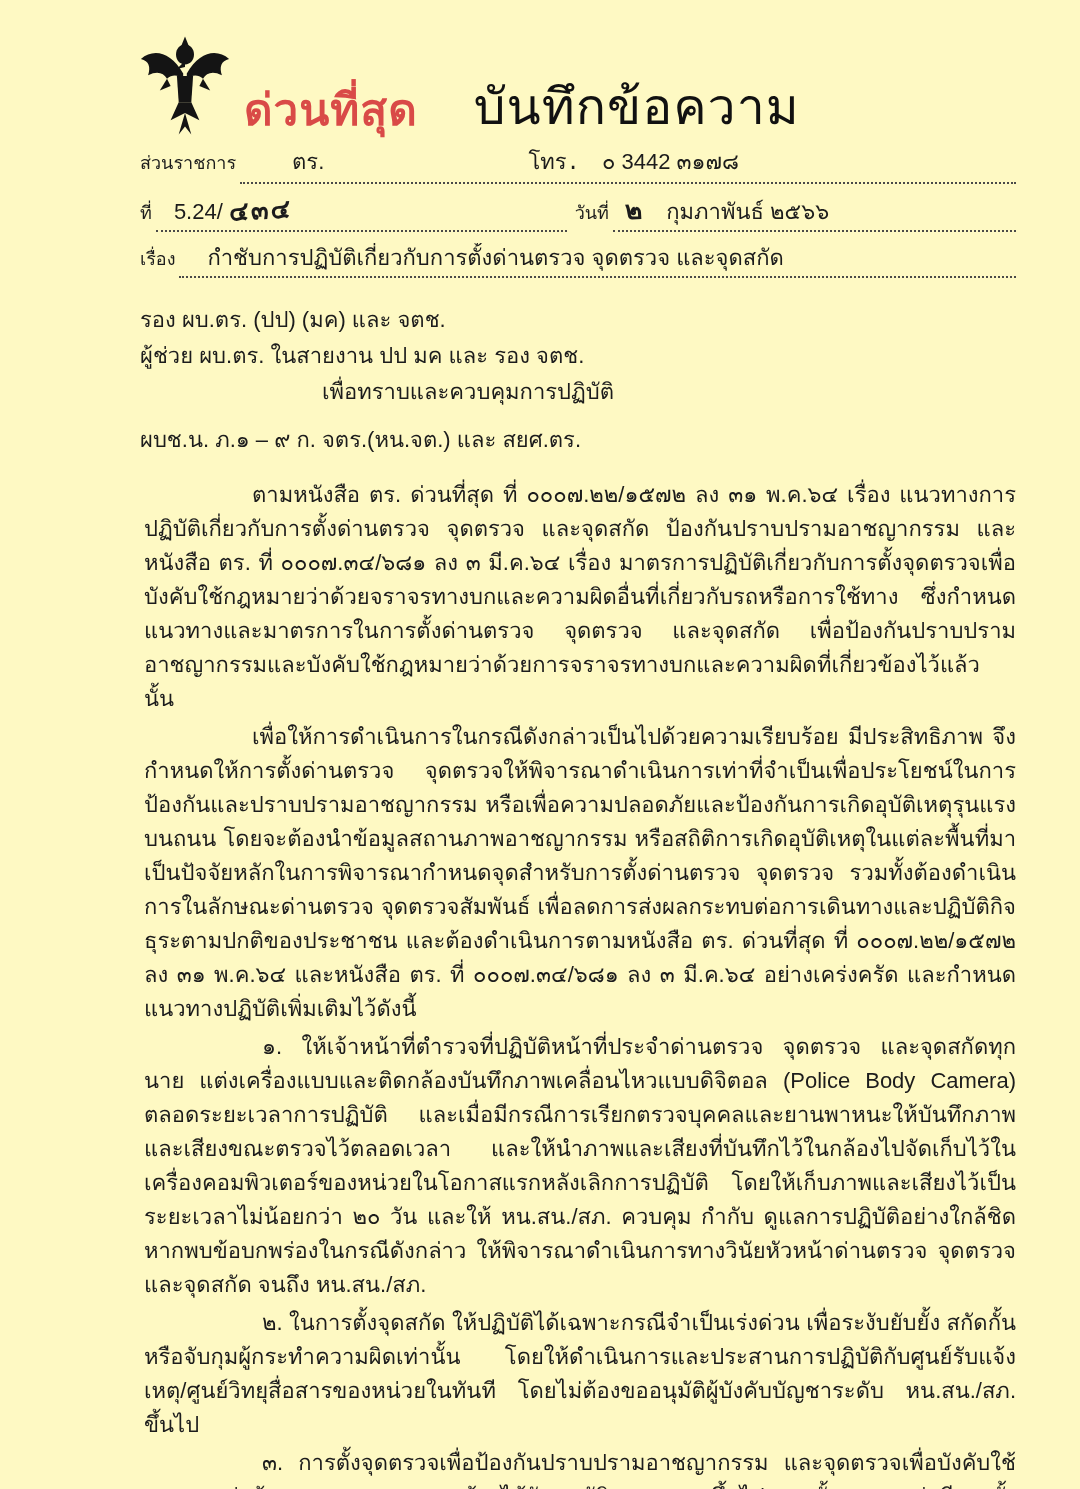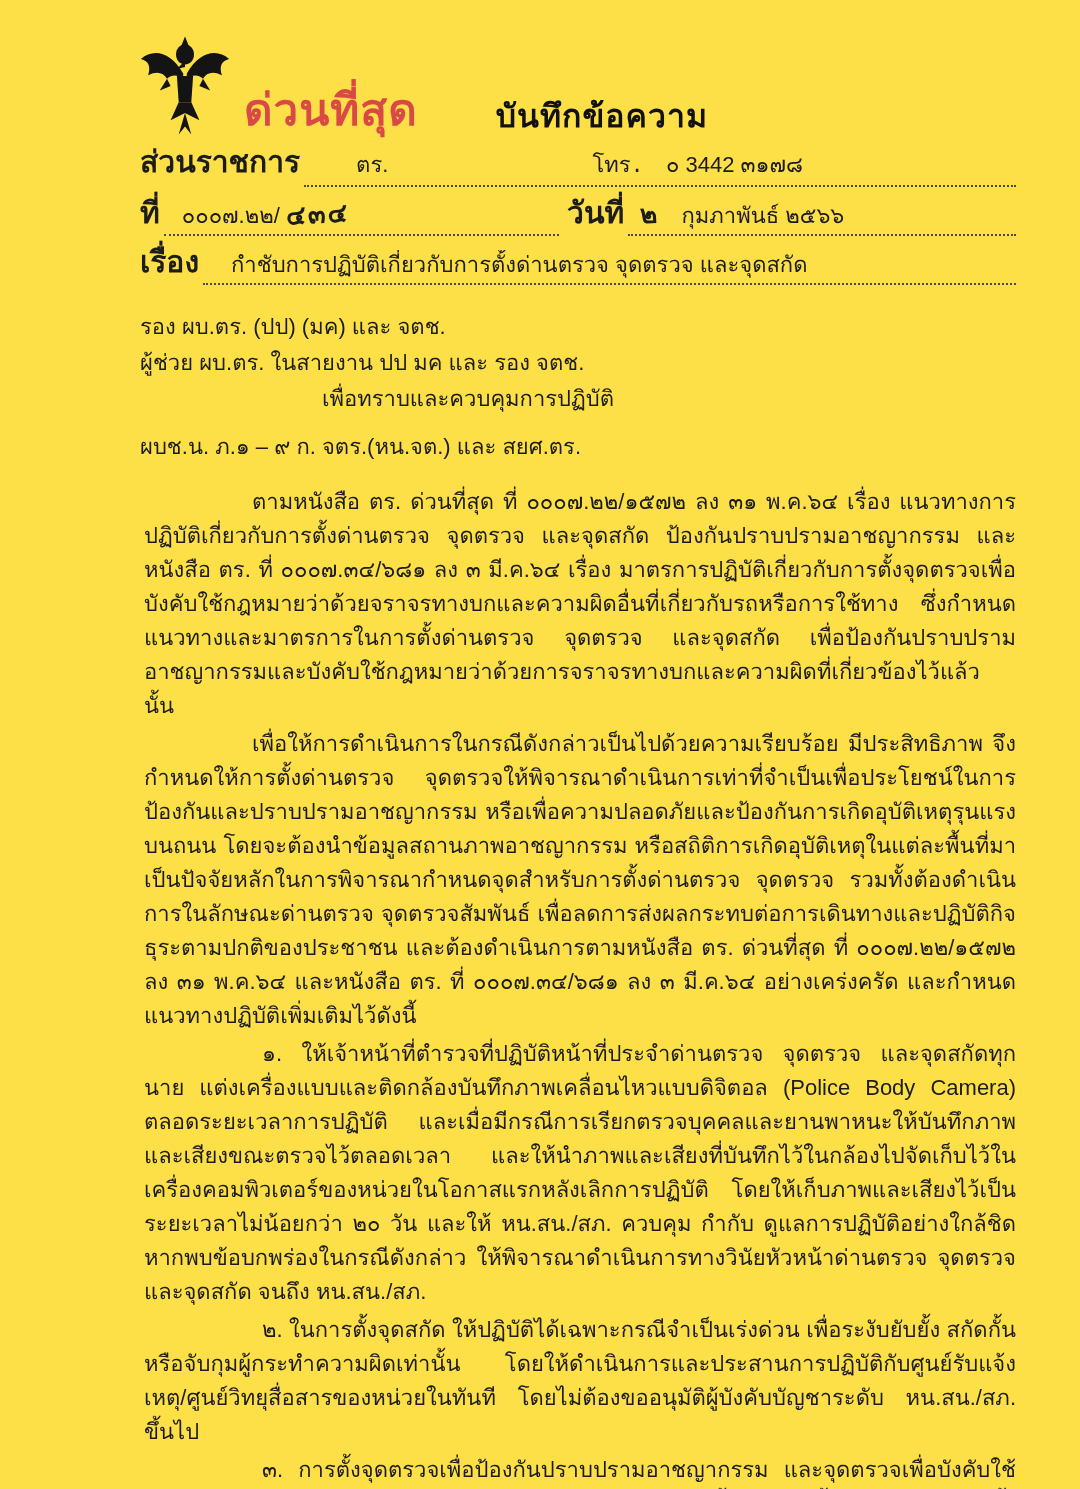--- a/index.html
+++ b/index.html
@@ -1,35 +1,35 @@
 <!DOCTYPE html>
 <html lang="th"><head>
 <meta charset="utf-8">
 <style>
   html,body{margin:0;padding:0;background:#e9e9e7;}
   .page{
     position:relative;
     width:1080px;height:1489px;
     margin:0 auto;
-    background:#fde047;
+    background:#fef9c3;
     box-sizing:border-box;
     padding:34px 64px 30px 140px;
     font-family:"Liberation Sans","DejaVu Sans",sans-serif;
     color:#1c1c1c;
     font-size:22px;
     overflow:hidden;
   }
   
   .hdr{display:flex;align-items:flex-end;gap:14px;height:102px;}
   .emblem{width:90px;height:100px;flex:0 0 auto;}
   .stamp{font-size:44px;font-weight:bold;line-height:1;padding-bottom:4px;letter-spacing:1px;}
-  .memo-title{font-size:32px;font-weight:bold;line-height:1;color:#111;padding-bottom:4px;margin-left:64px;letter-spacing:1px;}
+  .memo-title{font-size:50px;font-weight:normal;line-height:1;color:#111;padding-bottom:4px;margin-left:42px;letter-spacing:1px;}
   
   .formrow{display:flex;align-items:baseline;margin-top:11px;line-height:30px;}
-  .lbl{font-weight:bold;font-size:30px;white-space:nowrap;margin-right:4px;}
+  .lbl{font-weight:normal;font-size:18px;white-space:nowrap;margin-right:4px;}
   .dotfill{flex:1;border-bottom:2px dotted #4a4a48;padding:0 6px 3px;white-space:nowrap;overflow:hidden;}
   .v-dept{margin-left:46px;}
   .v-tel-lbl{margin-left:198px;font-family:Liberation Mono, monospace;}
   .v-tel{margin-left:16px;}
   .v-docno{margin-left:12px;}
   .hand{display:inline-block;font-weight:600;font-size:26px;transform:rotate(-3deg);letter-spacing:2px;margin-left:6px;}
   .v-date-txt{margin-left:16px;}
   .v-subject{margin-left:22px;text-align:right;}
   .dotfill.docno{flex:1.02;}
   .dotfill.datefill{flex:1;}
@@ -73,21 +73,21 @@
     <span class="dotfill">
       <span class="v-dept">ตร.</span>
       <span class="v-tel-lbl">โทร.</span>
       <span class="v-tel">๐ 3442 ๓๑๗๘</span>
     </span>
   </div>
 
   <div class="formrow">
     <span class="lbl">ที่</span>
     <span class="dotfill docno">
-      <span class="v-docno">๐๐๐๗.๒๒/</span><span class="hand">๔๓๔</span>
+      <span class="v-docno">5.24/</span><span class="hand">๔๓๔</span>
     </span>
     <span class="lbl mid">วันที่</span>
     <span class="dotfill datefill">
       <span class="hand">๒</span>
       <span class="v-date-txt">กุมภาพันธ์ ๒๕๖๖</span>
     </span>
   </div>
 
   <div class="formrow">
     <span class="lbl">เรื่อง</span>

